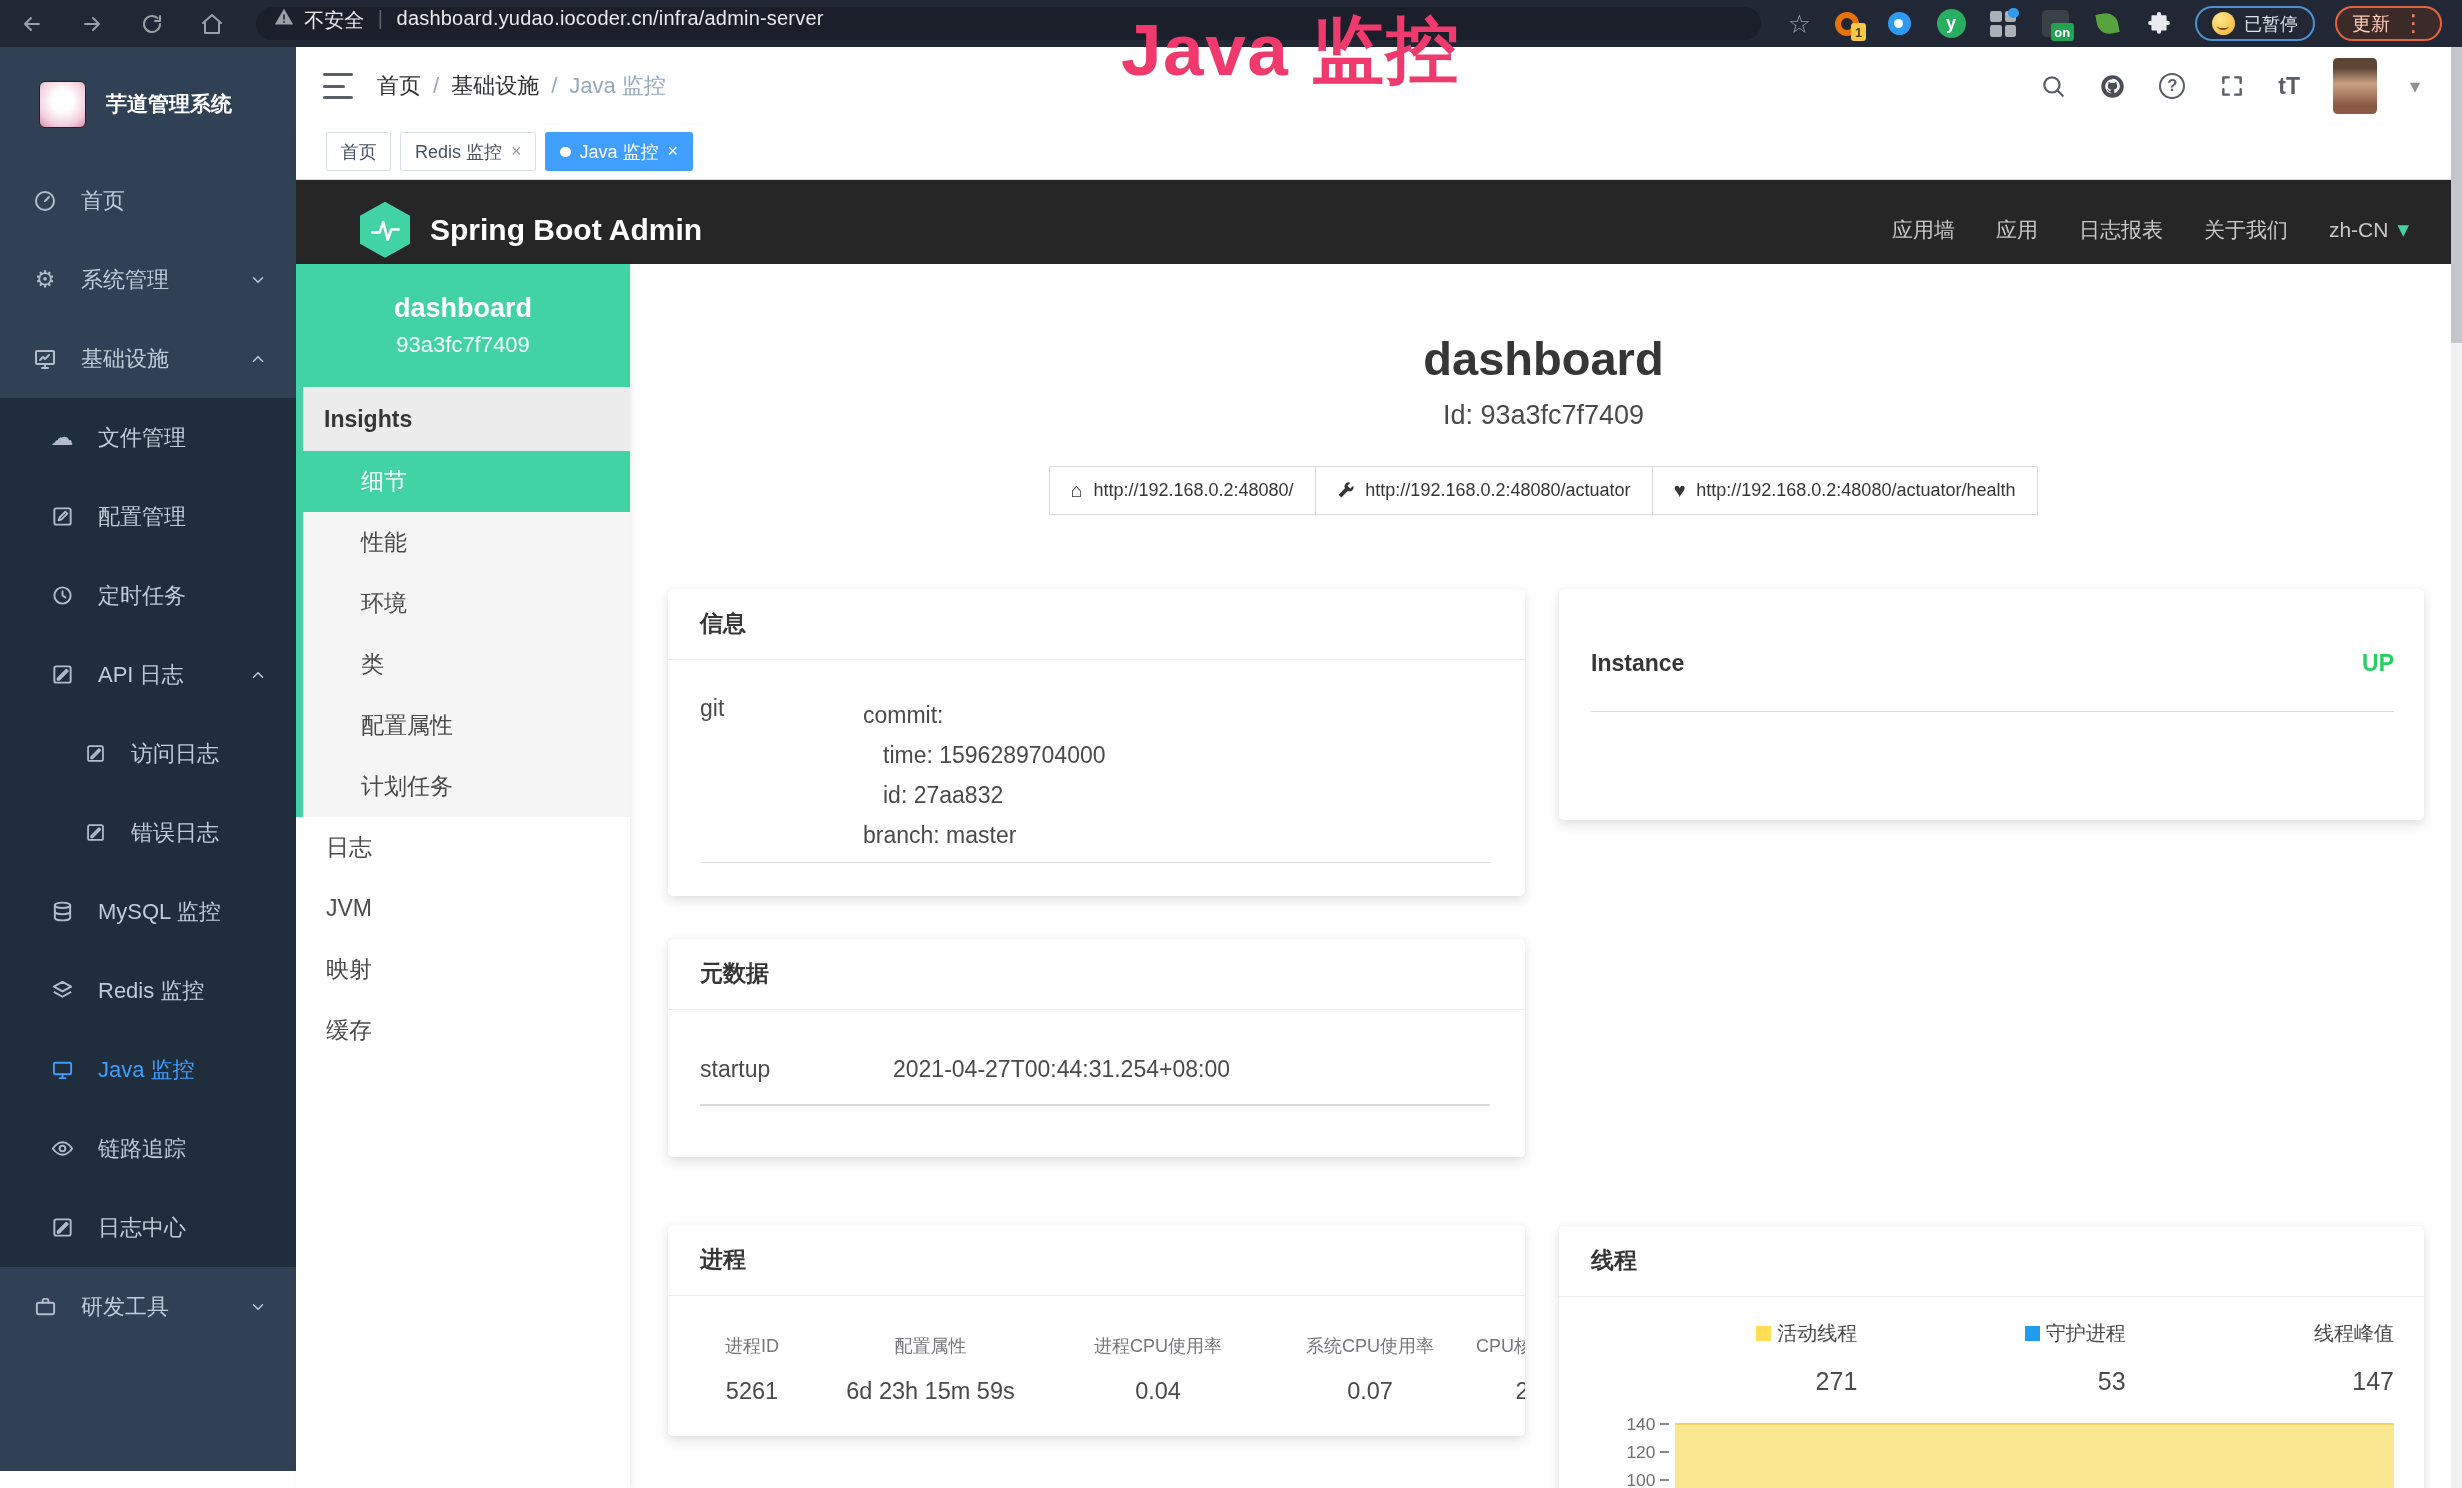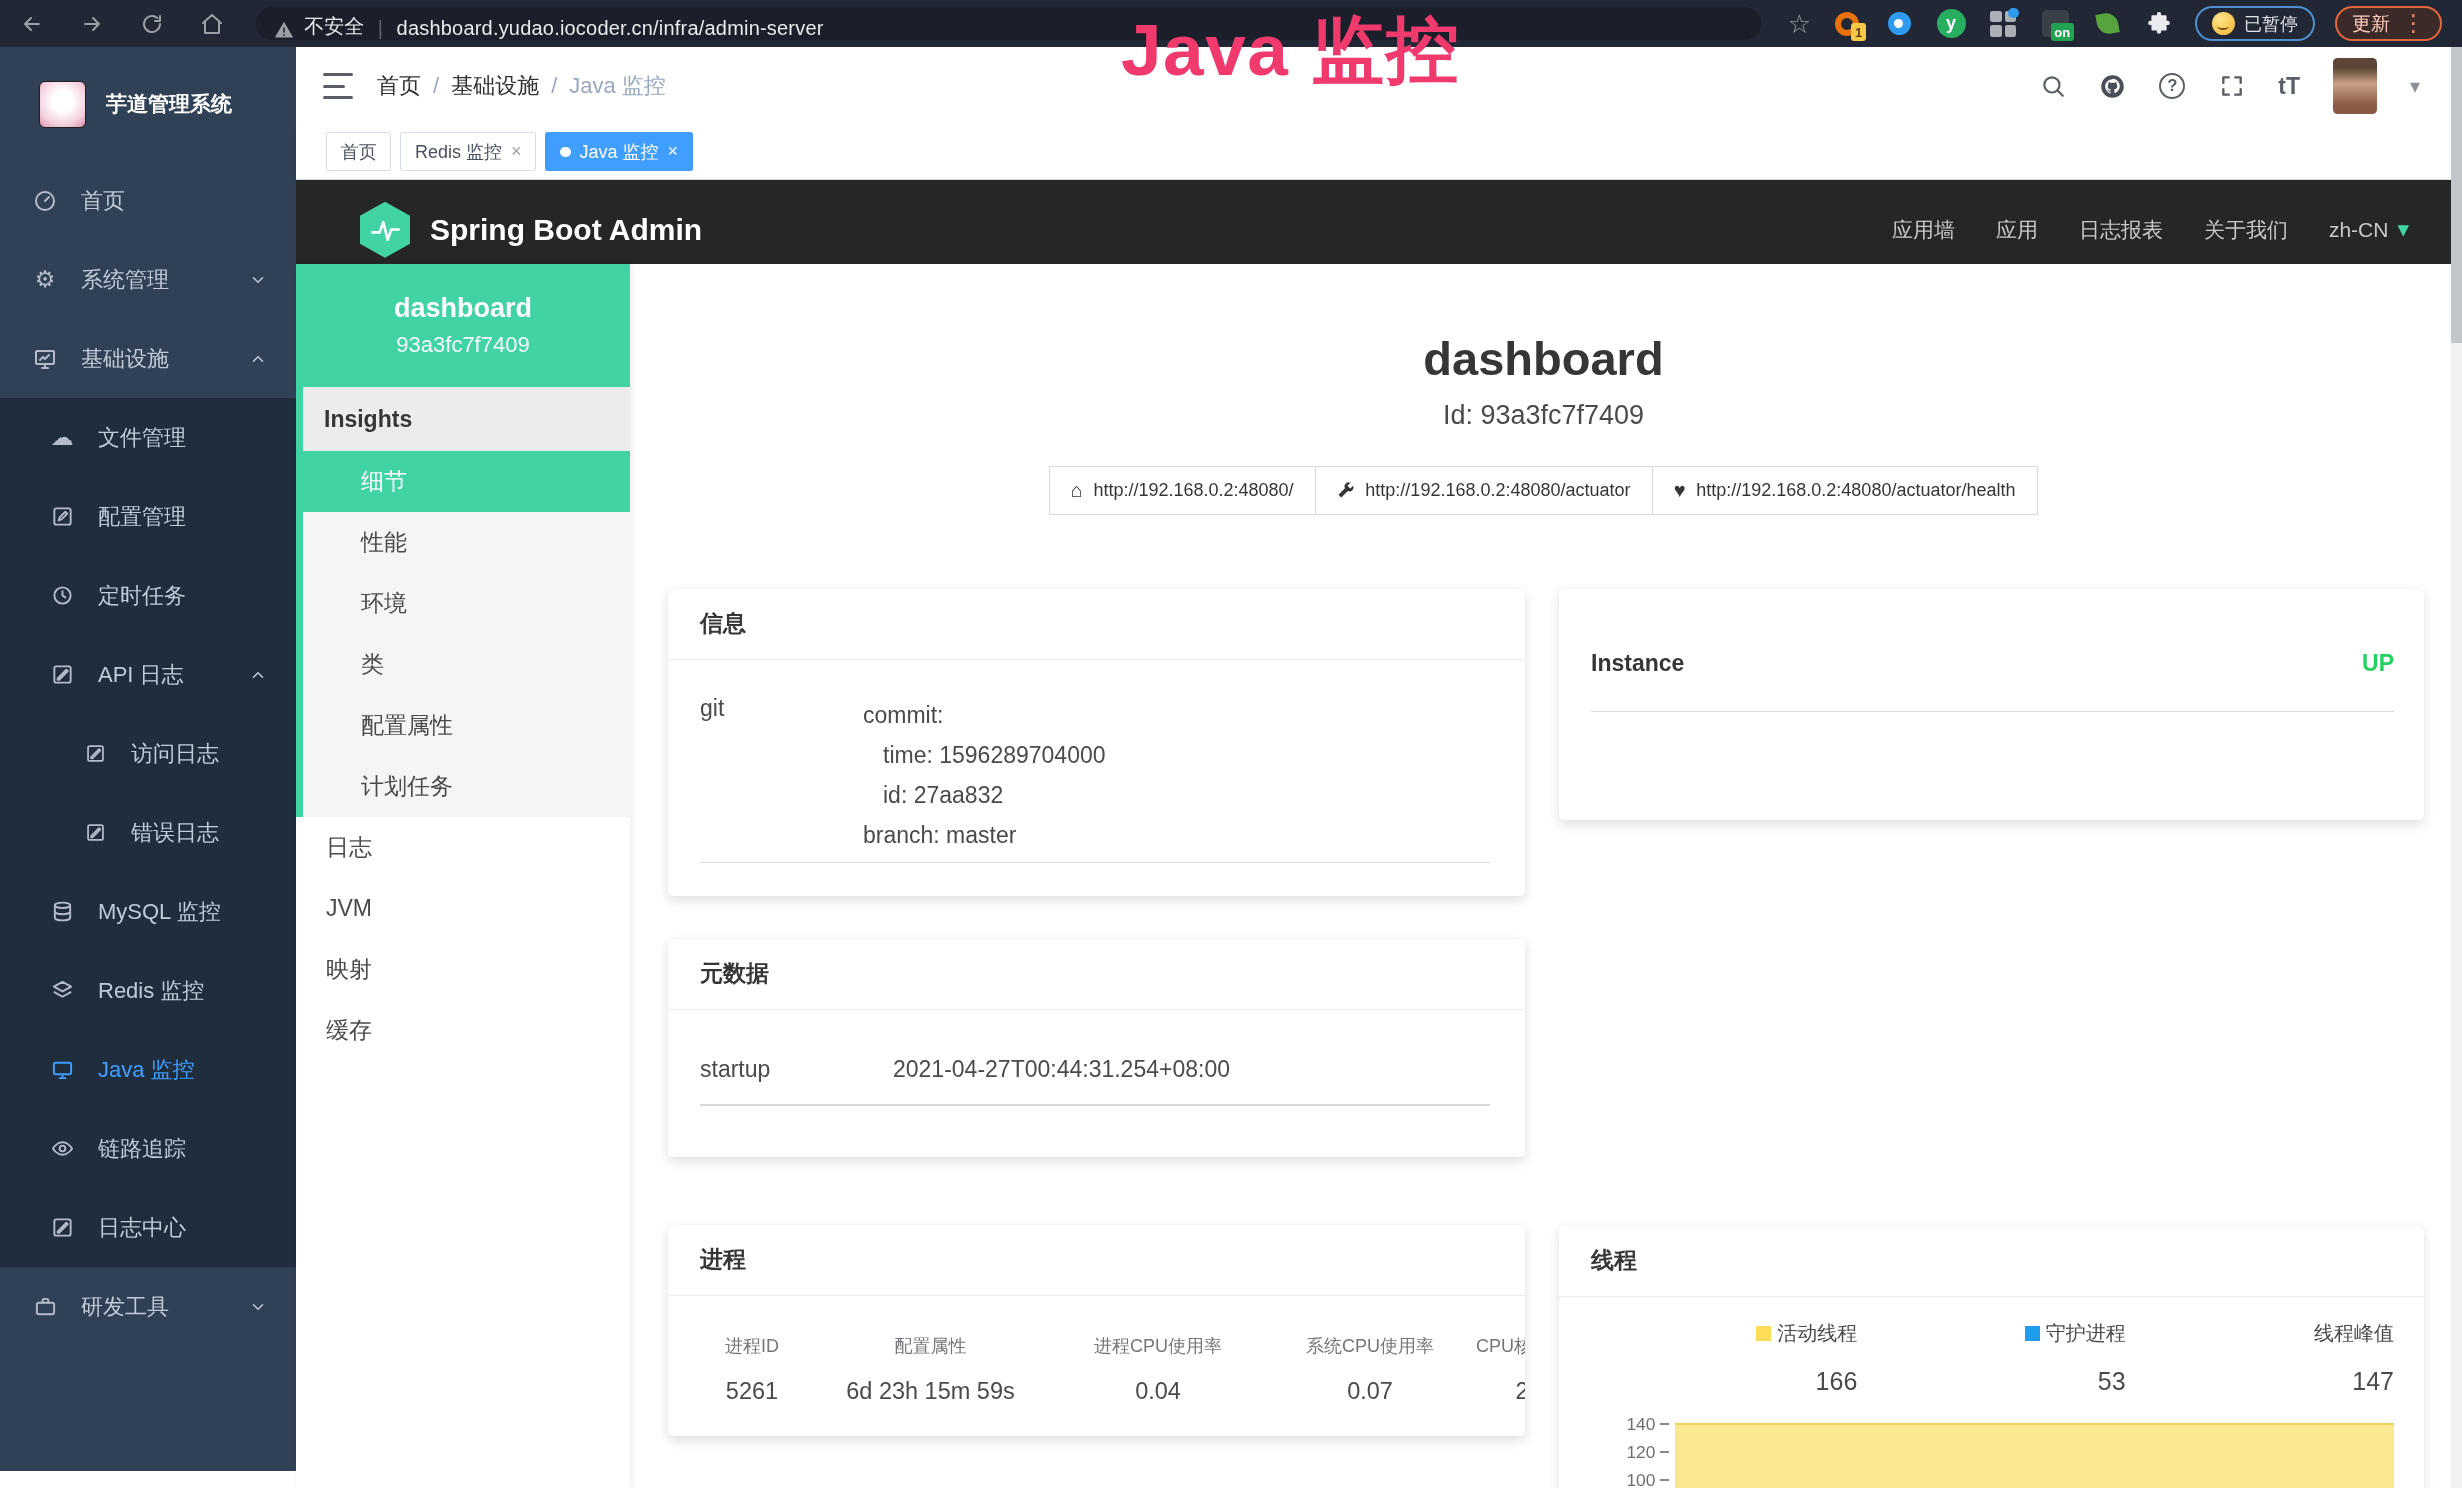--- a/index.html
+++ b/index.html
@@ -12,21 +12,21 @@
 
   
   .browser-bar {
     height: 47px; background: #212734; display: flex; align-items: center;
     padding: 0 20px; gap: 10.6px;
   }
   .bnav { display: flex; gap: 36px; align-items: center; margin-right: 21px; }
   .bnav .bico { color: #9aa0a6; width: 24px; height: 24px; cursor: pointer; }
   .url-pill {
     flex: 1; max-width: 1505px; height: 33px; background: #1a1f29; border-radius: 18px;
-    display: flex; align-items: flex-end; padding: 0 18px; gap: 10.6px; color: #e8eaed;
+    display: flex; align-items: flex-start; padding: 0 18px; gap: 10.6px; color: #e8eaed;
   }
   .url-pill .warn { width: 20px; height: 20px; color: #9aa0a6; }
   .url-pill .sec { font-size: 20px; color: #e8eaed; }
   .url-pill .div { color: #5f6368; font-size: 20px; margin: 0 3px; }
   .url-pill .url { font-size: 20px; color: #e8eaed; letter-spacing: 0.2px; white-space: nowrap; }
   .ext-area { display: flex; align-items: center; gap: 20px; margin-left: auto; }
   .star { font-size: 26px; color: #9aa0a6; line-height: 1; cursor: pointer; }
   .ext { position: relative; width: 32px; height: 32px; display: flex; align-items: center; justify-content: center; cursor: pointer; }
   .ext .badge { position: absolute; right: -3px; bottom: -1.5px; font-size: 13px; line-height: 1;
     padding: 2.3px 3.8px; border-radius: 3px; font-weight: bold; }
@@ -595,21 +595,21 @@
               <div class="card-head">
                 <span class="t">线程</span>
               </div>
               <div class="thr-body">
                 <div class="legend">
                   <div class="cell">
                     <span class="leg-lab">
                         <span class="sq sq-yellow"></span>
                         <span>活动线程</span>
                       </span>
-                    <div class="leg-val">166</div>
+                    <div class="leg-val">271</div>
                   </div>
                   <div class="cell">
                     <span class="leg-lab">
                         <span class="sq sq-blue"></span>
                         <span>守护进程</span>
                       </span>
                     <div class="leg-val">53</div>
                   </div>
                   <div class="cell">
                     <span class="leg-lab">

